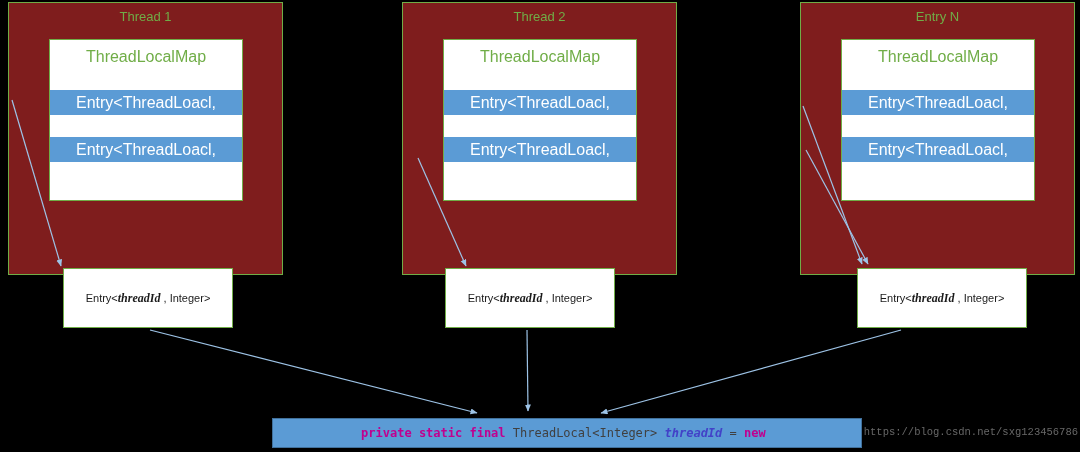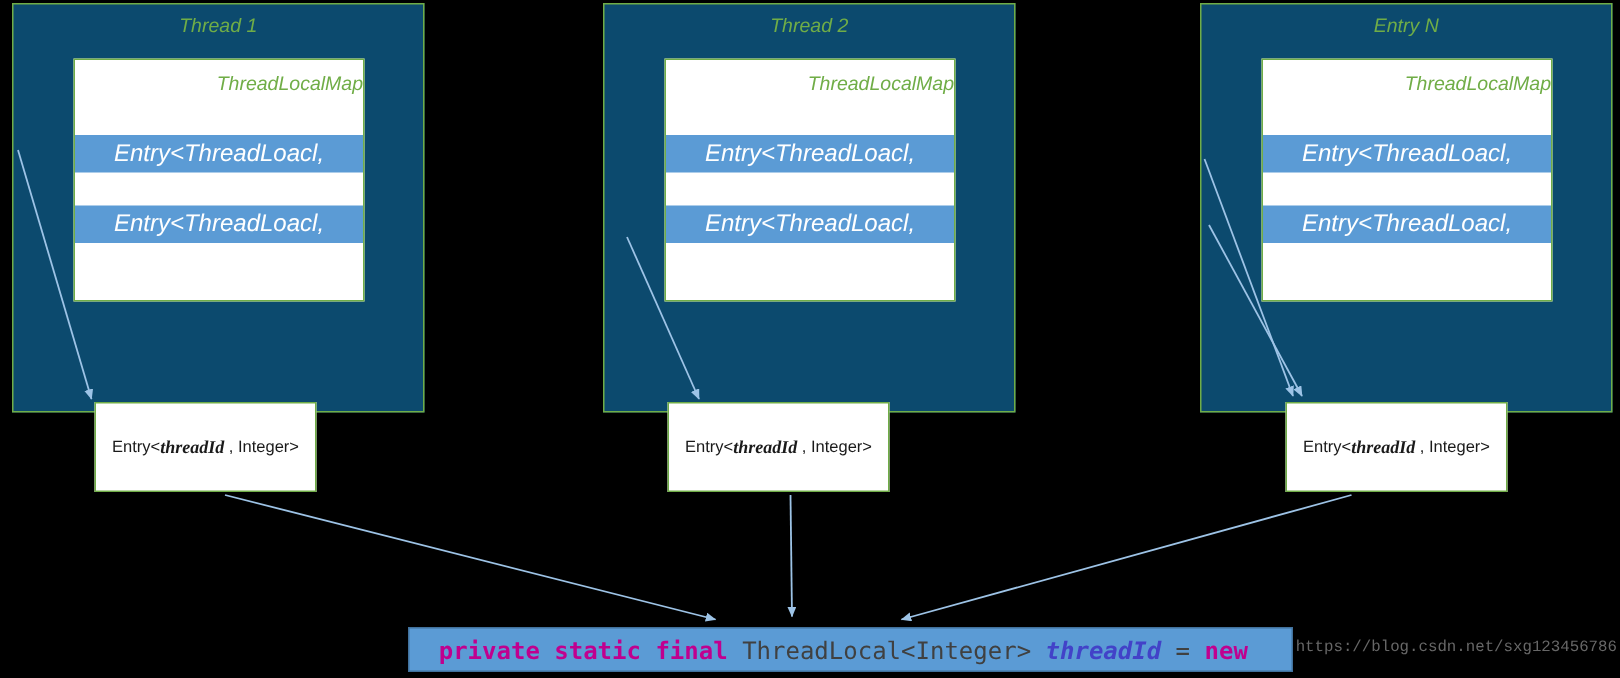--- a/index.html
+++ b/index.html
@@ -2,55 +2,55 @@
 <html><head>
 <meta charset="utf-8">
 <style>
   html,body{margin:0;padding:0;background:#000;}
   .canvas{
     position:relative;width:1080px;height:452px;background:#000;
     font-family:"Liberation Sans",sans-serif;overflow:hidden;
   }
   .thread-box{
     position:absolute;top:2px;width:275px;height:273px;
-    background:#0c4a6e;border:1px solid #70AD47;box-sizing:border-box;font-style:italic;
+    background:#7f1d1d;border:1px solid #70AD47;box-sizing:border-box;
   }
   .thread-title{
     position:absolute;top:6px;left:0;right:0;text-align:center;
     color:#70AD47;font-size:13px;
   }
   .map-box{
     position:absolute;top:36px;left:40px;width:194px;height:162px;
     border:1px solid #70AD47;box-sizing:border-box;background:#fff;
   }
   .map-title{
-    position:absolute;top:8px;left:0;right:0;text-align:right;
-    color:#70AD47;font-size:13px;
+    position:absolute;top:8px;left:0;right:0;text-align:center;
+    color:#70AD47;font-size:16px;
   }
   .entry-row{
     position:absolute;left:0;right:0;height:25px;line-height:25px;
     background:#5B9BD5;color:#ffffff;text-align:center;font-size:16px;
   }
   .entry-row.row1{top:50px;}
   .entry-row.row2{top:97px;}
   .shared-entry{
-    position:absolute;top:268px;width:148px;height:60px;
+    position:absolute;top:268px;width:170px;height:60px;
     background:#ffffff;border:1px solid #70AD47;box-sizing:border-box;
     display:flex;align-items:center;justify-content:center;
     font-size:11px;color:#1a1a1a;white-space:pre;
   }
   .shared-entry .var{
     font-style:italic;font-weight:bold;
     font-family:"Liberation Serif",serif;font-size:12px;
   }
   .code-box{
     position:absolute;left:272px;top:418px;width:590px;height:30px;
     background:#5B9BD5;border:1px solid #41719C;box-sizing:border-box;
     display:flex;align-items:center;justify-content:center;
-    font-family:"DejaVu Sans Mono",monospace;font-size:16px;color:#1a1a1a;
+    font-family:"DejaVu Sans Mono",monospace;font-size:12px;color:#1a1a1a;
     white-space:pre;
     text-align:center;
   }
   .code-box .kw{color:#C0008F;font-weight:bold;}
   .code-box .var{color:#4242C8;font-weight:bold;font-style:italic;}
   .code-box .plain{color:#404040;}
   .watermark{
     position:absolute;right:2px;bottom:14px;
     color:#7a7a7a;font-size:10.5px;font-family:Liberation Mono, monospace;
     opacity:0.85;

